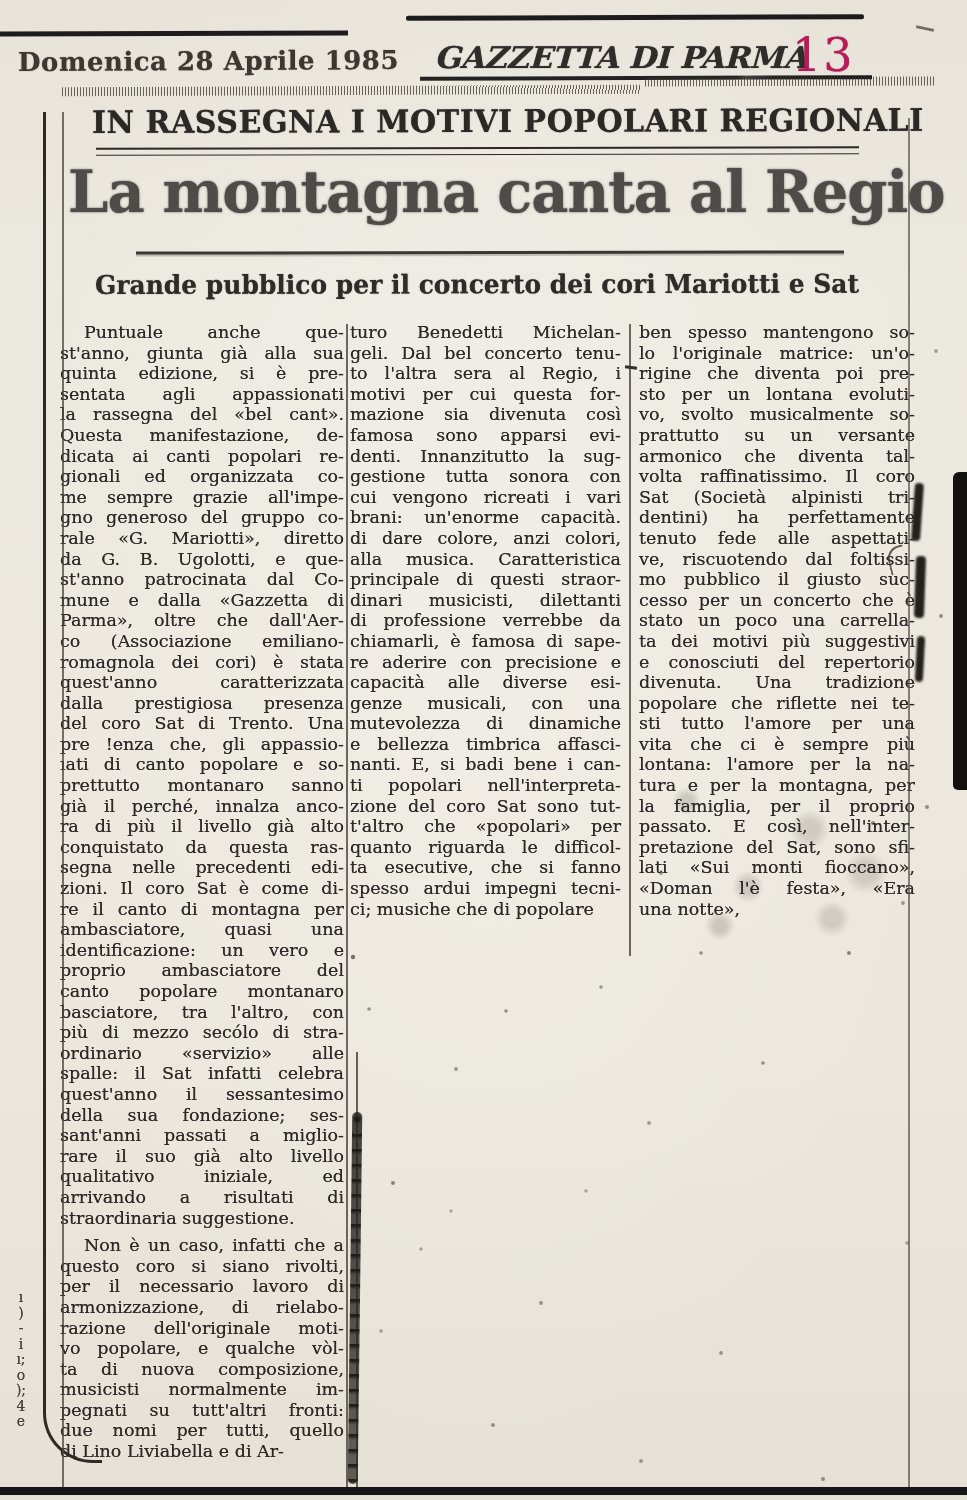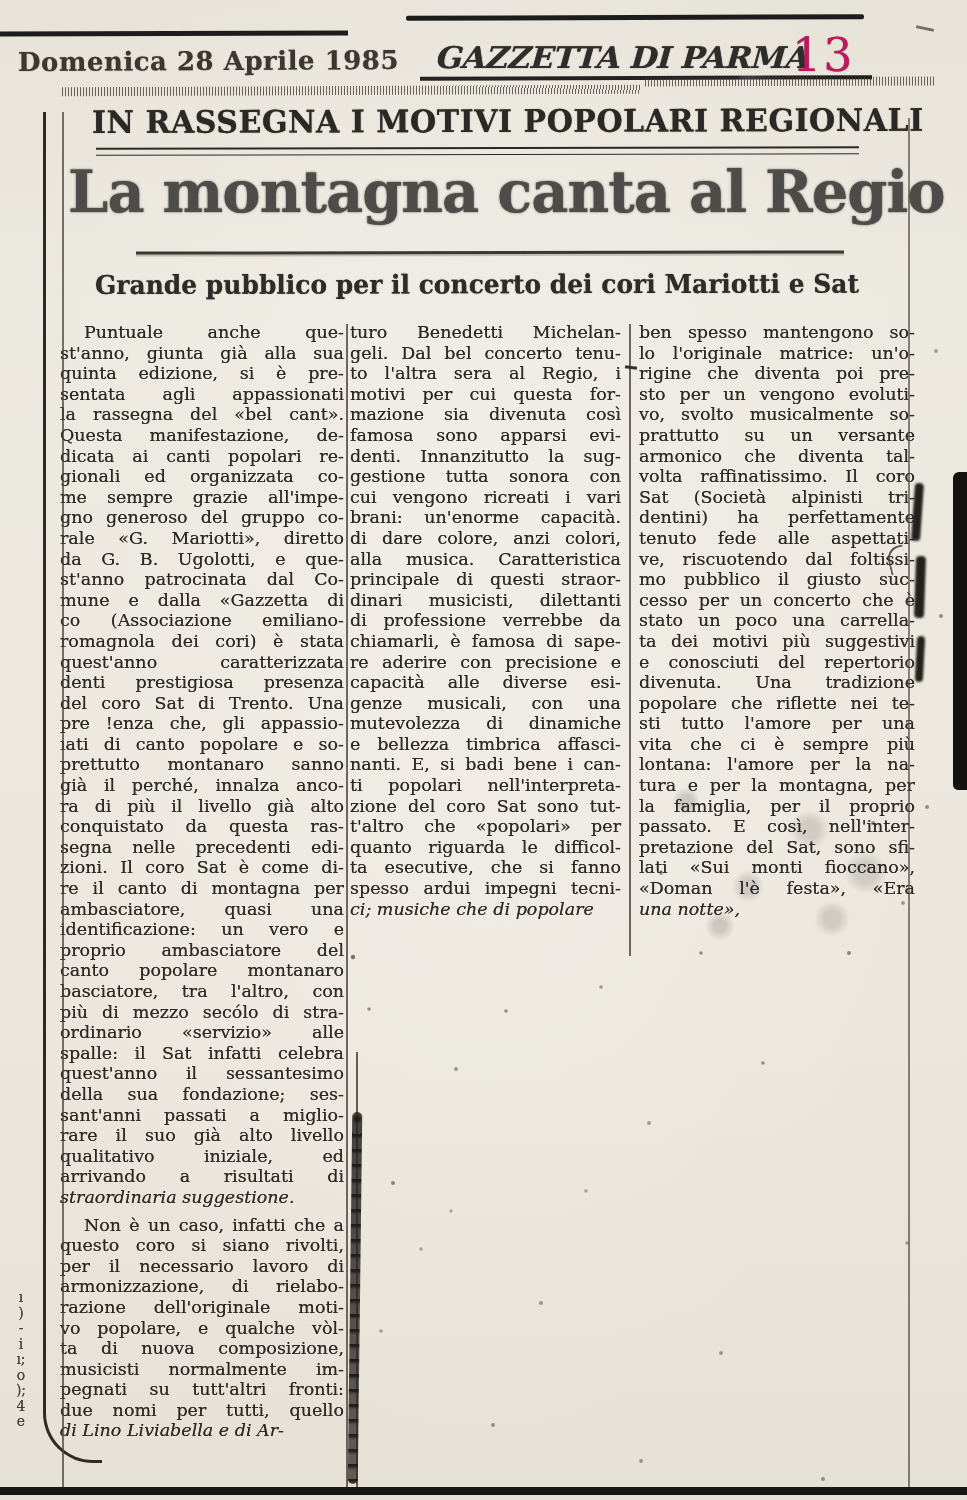--- a/index.html
+++ b/index.html
@@ -50,21 +50,21 @@
 
   
   .col{top:322px;font-size:17.5px;line-height:20.6px;color:#2b2825;
         text-shadow:0 0 .6px rgba(43,40,37,.75);}
   .col-1{left:60px;width:284px;}
   .col-2{left:350px;width:271px;}
   .col-3{left:639px;width:276px;}
   .par+.par{margin-top:7px;}
   .indent .tline:first-child{text-indent:24px;}
   .tline{text-align:justify;text-align-last:justify;}
-  .tline:last-child{text-align-last:left;font-style:italic;}
+  .tline:last-child{text-align-last:left;}
 
   
   .vrule{background:#4a453e;}
   .rule-left-outer{left:43px;top:112px;width:56px;height:1348px;background:none;
         border-left:3.5px solid #2e2b27;border-bottom:3.5px solid #2e2b27;
         border-bottom-left-radius:50px;}
   .rule-left-inner{left:62px;top:112px;width:1.5px;height:1376px;opacity:.75;}
   .rule-c12{left:346px;top:324px;width:1.5px;height:1163px;opacity:.8;}
   .rule-c12b{left:356px;top:1052px;width:2px;height:435px;opacity:.85;}
   .rule-c23{left:629px;top:324px;width:2px;height:632px;opacity:.8;}
@@ -142,24 +142,25 @@
       <div class="tline">la rassegna del «bel cant».</div>
       <div class="tline">Questa manifestazione, de-</div>
       <div class="tline">dicata ai canti popolari re-</div>
       <div class="tline">gionali ed organizzata co-</div>
       <div class="tline">me sempre grazie all'impe-</div>
       <div class="tline">gno generoso del gruppo co-</div>
       <div class="tline">rale «G. Mariotti», diretto</div>
       <div class="tline">da G. B. Ugolotti, e que-</div>
       <div class="tline">st'anno patrocinata dal Co-</div>
       <div class="tline">mune e dalla «Gazzetta di</div>
+      <div class="tline">Parma», oltre che dall'Aer-</div>
       <div class="tline">co (Associazione emiliano-</div>
       <div class="tline">romagnola dei cori) è stata</div>
       <div class="tline">quest'anno caratterizzata</div>
-      <div class="tline">denti prestigiosa presenza</div>
+      <div class="tline">dalla prestigiosa presenza</div>
       <div class="tline">del coro Sat di Trento. Una</div>
       <div class="tline">pre !enza che, gli appassio-</div>
       <div class="tline">ıati di canto popolare e so-</div>
       <div class="tline">prettutto montanaro sanno</div>
       <div class="tline">già il perché, innalza anco-</div>
       <div class="tline">ra di più il livello già alto</div>
       <div class="tline">conquistato da questa ras-</div>
       <div class="tline">segna nelle precedenti edi-</div>
       <div class="tline">zioni. Il coro Sat è come di-</div>
       <div class="tline">re il canto di montagna per</div>
@@ -224,21 +225,21 @@
       <div class="tline">ta esecutive, che si fanno</div>
       <div class="tline">spesso ardui impegni tecni-</div>
       <div class="tline">ci; musiche che di popolare</div>
     </div>
 </div>
 <div class="abs col col-3">
   <div class="par">
       <div class="tline">ben spesso mantengono so-</div>
       <div class="tline">lo l'originale matrice: un'o-</div>
       <div class="tline">rigine che diventa poi pre-</div>
-      <div class="tline">sto per un vengono evoluti-</div>
+      <div class="tline">sto per un lontana evoluti-</div>
       <div class="tline">vo, svolto musicalmente so-</div>
       <div class="tline">prattutto su un versante</div>
       <div class="tline">armonico che diventa tal-</div>
       <div class="tline">volta raffinatissimo. Il coro</div>
       <div class="tline">Sat (Società alpinisti tri-</div>
       <div class="tline">dentini) ha perfettamente</div>
       <div class="tline">tenuto fede alle aspettati-</div>
       <div class="tline">ve, riscuotendo dal foltissi-</div>
       <div class="tline">mo pubblico il giusto suc-</div>
       <div class="tline">cesso per un concerto che è</div>

